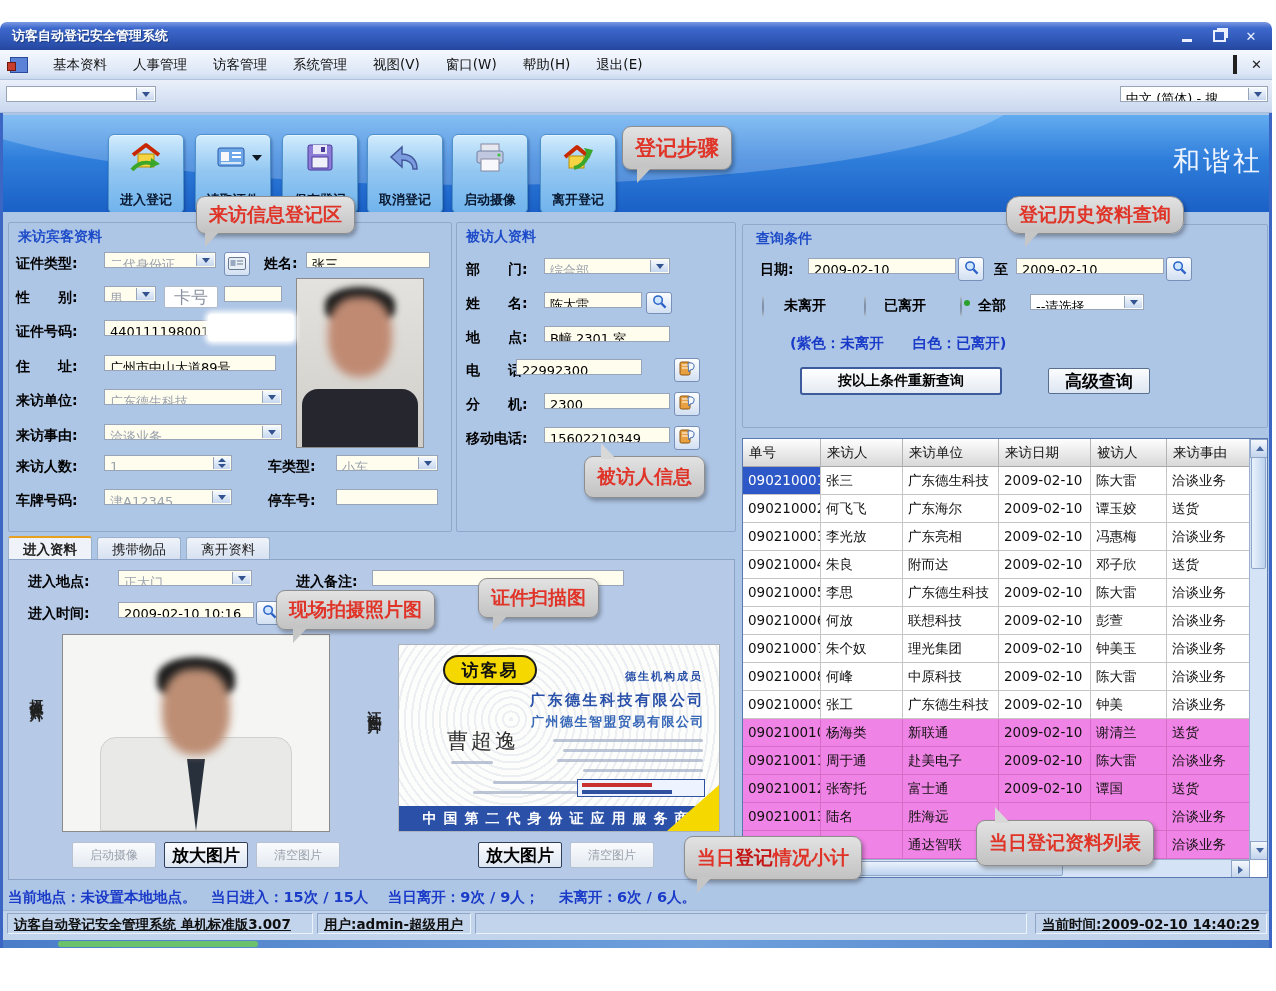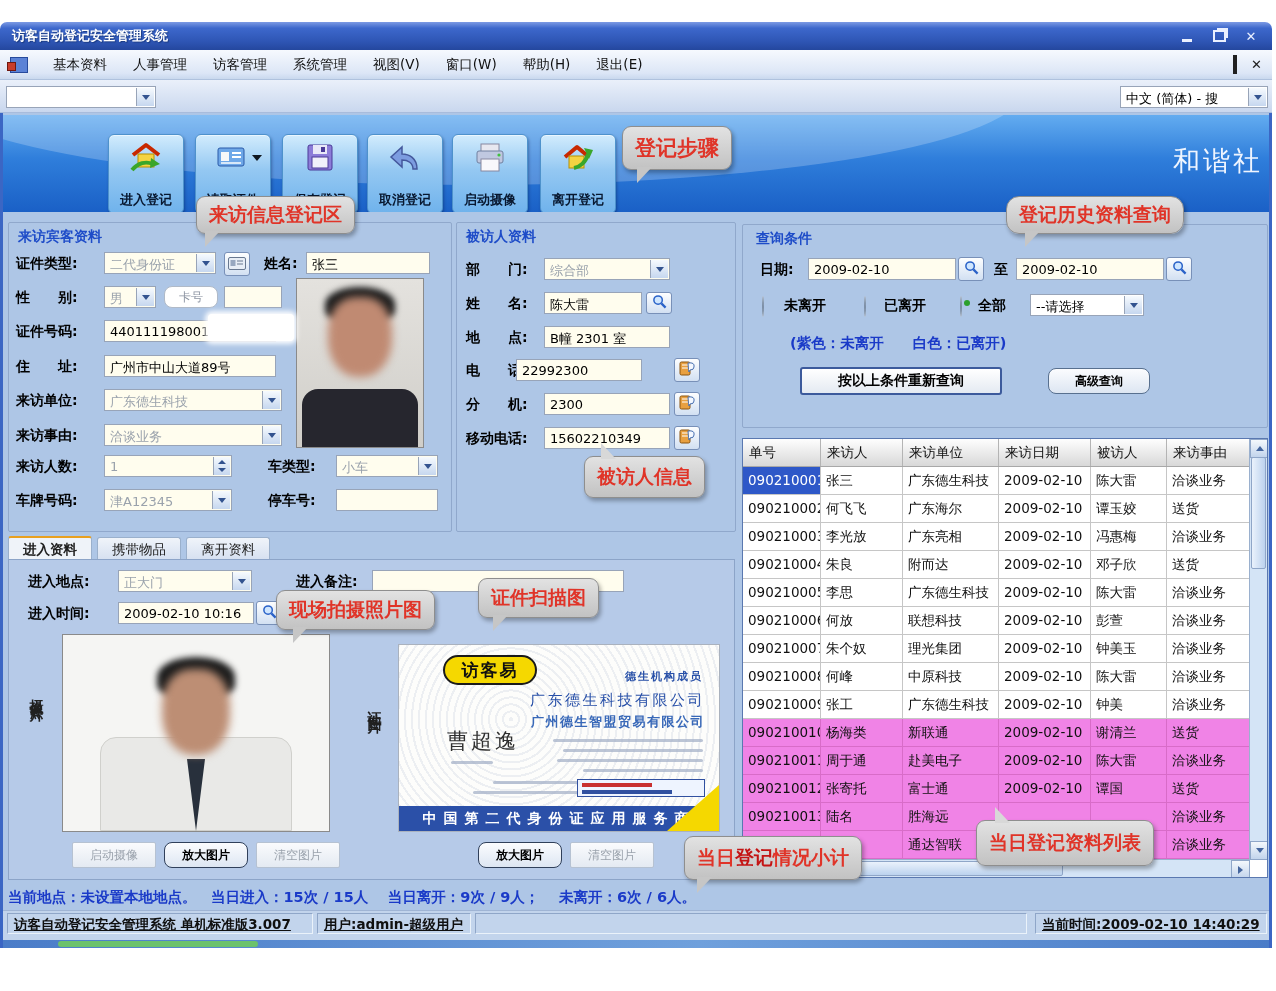--- a/index.html
+++ b/index.html
@@ -18,21 +18,21 @@
   .menubar{left:0;top:50px;width:1272px;height:30px;background:linear-gradient(180deg,#F6F9FE,#DCE6F6 80%,#C9D8EE);border-bottom:1px solid #AFC2DE;display:flex;align-items:center;}
   .appicon{width:16px;height:14px;margin:0 12px 0 10px;background:#5B82D6;border:1px solid #274A9C;position:relative;}
   .appicon::after{content:'';position:absolute;left:-4px;top:4px;width:7px;height:7px;background:#C83C2C;border:1px solid #701810;}
   .menu-item{font-size:13.5px;color:#101010;padding:0 13px;cursor:default;}
   .mdibtns{position:absolute;right:14px;top:57px;display:flex;gap:14px;align-items:center;}
   .mdib{color:#202020;font-weight:bold;font-size:13px;}
   .glyph-res2{width:9px;height:8px;border:2px solid #202020;}
   .glyph-min2{width:10px;height:3px;background:#202020;margin-top:9px;}
   .quickbar{left:0;top:80px;width:1272px;height:33px;background:linear-gradient(180deg,#EAF0FA,#C9D7EE);border-bottom:1px solid #A8BCDC;}
   
-  .input,.combo,.spin{height:22px;background:#FFFDEE;border:1px solid #98A4B8;font-size:13px;color:#000;overflow:hidden;white-space:nowrap;}
+  .input,.combo,.spin{height:16px;background:#FFFDEE;border:1px solid #98A4B8;font-size:13px;color:#000;overflow:hidden;white-space:nowrap;}
   .input .val,.combo .val,.spin .val{display:block;padding:3px 5px 0 5px;}
   .white{background:#FFFFFF;}
   .combo .arrow{position:absolute;right:1px;top:1px;bottom:1px;width:17px;background:linear-gradient(180deg,#F6FAFE,#C6D7EF);border-left:1px solid #98A4B8;display:flex;align-items:center;justify-content:center;}
   .combo .arrow::after{content:'';border-left:4px solid transparent;border-right:4px solid transparent;border-top:5px solid #33538F;}
   .dis .val{color:#9AA2AC;}
   .spin .ud{position:absolute;right:1px;top:1px;bottom:1px;width:16px;background:linear-gradient(180deg,#F6FAFE,#C6D7EF);border-left:1px solid #98A4B8;display:flex;flex-direction:column;align-items:center;justify-content:space-evenly;}
   .spin .ud i{display:block;width:0;height:0;border-left:4px solid transparent;border-right:4px solid transparent;}
   .spin .ud .up{border-bottom:4px solid #33538F;}
   .spin .ud .dn{border-top:4px solid #33538F;}
   .lbl{font-weight:bold;font-size:14px;color:#000;white-space:pre;}
@@ -80,22 +80,22 @@
   .sbtn i{display:block;width:0;height:0;}
   .thumbv{position:absolute;left:1px;right:1px;top:18px;height:110px;background:linear-gradient(90deg,#EAF2FC,#BCD2EE);border:1px solid #8FA6C8;border-radius:2px;}
   .thumbh{position:absolute;top:1px;bottom:1px;left:18px;width:300px;background:linear-gradient(180deg,#EAF2FC,#BCD2EE);border:1px solid #8FA6C8;border-radius:2px;}
   
   .tab{height:23px;display:inline-flex;align-items:center;justify-content:center;font-size:13.5px;padding:0 14px;
     background:linear-gradient(180deg,#F0F4FA,#D4DFF0);border:1px solid #9AB0CC;border-bottom:none;border-radius:3px 3px 0 0;color:#202020;}
   .tab.active{background:#EFF3F9;border-top:2px solid #E8A020;font-weight:bold;}
   
   .pbtn{display:flex;align-items:center;justify-content:center;font-size:14px;font-weight:bold;color:#000;
     background:linear-gradient(180deg,#FFFFFF,#E4EAF2);border:2px solid #3C5A9C;border-radius:3px;}
-  .sbtn2{display:flex;align-items:center;justify-content:center;font-size:12px;color:#000;
-    background:linear-gradient(180deg,#FBFCFE,#DDE6F2);border:1px solid #58708F;border-radius:8px;}
+  .sbtn2{display:flex;align-items:center;justify-content:center;font-size:17px;color:#000;
+    background:linear-gradient(180deg,#FBFCFE,#DDE6F2);border:1px solid #58708F;border-radius:2px;}
   .gbtn{display:flex;align-items:center;justify-content:center;font-size:12px;color:#9AA2AC;
     background:linear-gradient(180deg,#FAFBFD,#E4EAF2);border:1px solid #B6C2D2;border-radius:2px;}
   .radio{width:14px;height:14px;border-radius:50%;background:#fff;border:1px solid #7E90A8;position:relative;}
   .radio.sel::after{content:'';position:absolute;left:3px;top:3px;width:6px;height:6px;border-radius:50%;background:#2CA02C;}
   .blur-patch{background:#fff;border-radius:4px;box-shadow:0 0 5px 3px rgba(255,255,255,.95);}
   .vlabel{writing-mode:vertical-rl;font-size:14px;font-weight:bold;color:#202020;letter-spacing:3px;}
   
   .idcard{background:#FDFDFB;border:1px solid #AAB2BE;overflow:hidden;
     background-image:repeating-radial-gradient(circle at 35% 40%,rgba(150,165,195,.16) 0 2px,transparent 2px 7px);}
   .cfoot{position:absolute;left:0;right:0;bottom:0;height:25px;background:#2B50A8;color:#fff;display:flex;align-items:center;justify-content:center;font-weight:bold;letter-spacing:7px;font-size:14px;}
@@ -584,21 +584,21 @@
     <span class="tie" style="border-left:9px solid transparent;border-right:9px solid transparent;border-top:72px solid #28303C;"></span>
     <span class="ph-hair" style="top:22px;width:78px;height:40px;"></span>
     <span class="ph-head" style="top:34px;width:68px;height:86px;background:#BD8E74;"></span>
   </div>
 
   
   <span class="abs vlabel" style="left:366px;top:700px;">证件图片</span>
   <div class="abs idcard" style="left:398px;top:644px;width:322px;height:188px;">
     <span class="abs" style="left:44px;top:10px;width:94px;height:30px;background:#F5D800;border:2px solid #1A1A1A;border-radius:15px;display:flex;align-items:center;justify-content:center;font-weight:900;font-size:17px;color:#101010;letter-spacing:2px;">访客易</span>
     <span class="abs" style="right:16px;top:24px;color:#2850A8;font-size:11px;font-weight:bold;letter-spacing:2px;">德生机构成员</span>
-    <span class="abs" style="right:14px;top:46px;color:#2850A8;font-weight:400;font-size:15px;letter-spacing:2.5px;">广东德生科技有限公司</span>
+    <span class="abs" style="right:14px;top:46px;color:#2850A8;font-weight:700;font-size:15px;letter-spacing:2.5px;">广东德生科技有限公司</span>
     <span class="abs" style="right:14px;top:68px;color:#3868B8;font-weight:bold;font-size:13px;letter-spacing:1.5px;">广州德生智盟贸易有限公司</span>
     <span class="abs" style="left:48px;top:82px;font-size:21px;color:#303030;font-family:'DejaVu Serif','Liberation Serif',serif;letter-spacing:3px;">曹超逸</span>
     <span class="abs gline" style="left:52px;top:116px;width:42px;"></span>
     <span class="abs gline" style="right:16px;top:94px;width:150px;"></span>
     <span class="abs gline" style="right:16px;top:104px;width:140px;"></span>
     <span class="abs gline" style="right:16px;top:114px;width:146px;"></span>
     <span class="abs gline" style="right:16px;top:124px;width:120px;"></span>
     <span class="abs gline" style="right:16px;top:136px;width:210px;"></span>
     <span class="abs gline" style="right:16px;top:146px;width:230px;"></span>
     <span class="abs" style="right:14px;bottom:34px;width:128px;height:18px;background:#EEF4FF;border:1px solid #3050A0;">

